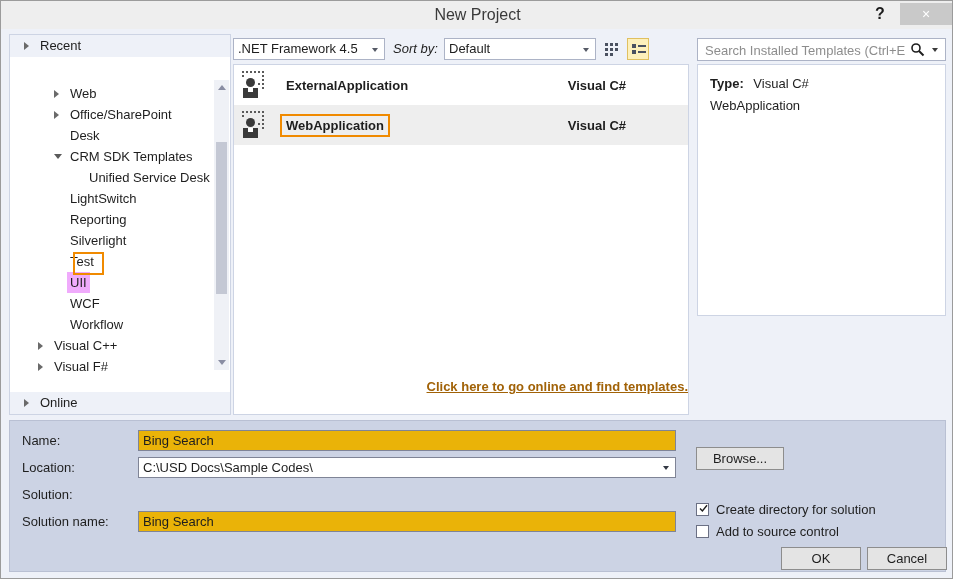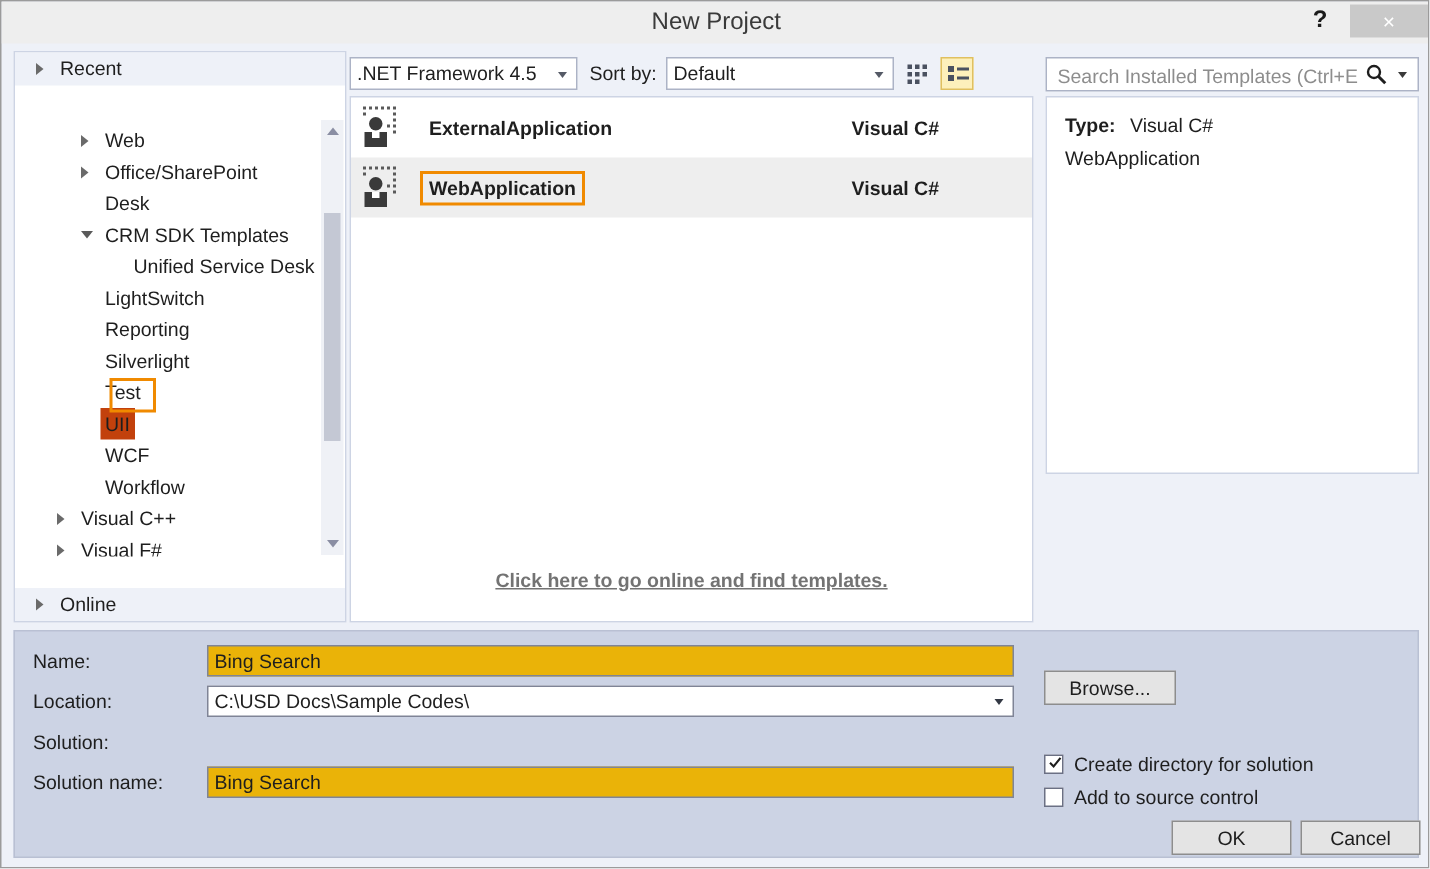--- a/index.html
+++ b/index.html
@@ -125,21 +125,21 @@
   .tree-item .ti-arrow {
     position: absolute;
     top: 7px;
     width: 0; height: 0;
   }
   .tree-item .ti-label {
     display: inline-block;
     padding: 0 3px;
   }
   .tree-item.sel-highlight .ti-label {
-    background: #c2410c;
+    background: #f0abfc;
     color: #1e1e1e;
   }
   .highlight-box {
     position: absolute;
     border: 2px solid #f08a00;
     box-sizing: border-box;
     pointer-events: none;
   }
 
   
@@ -204,20 +204,21 @@
     border-left: 3.5px solid transparent;
     border-right: 3.5px solid transparent;
   }
   .fw-combo { left: 0; top: 0; width: 152px; }
   .sortby-label {
     position: absolute;
     left: 160px; top: 1px;
     font-size: 13px;
     color: #1e1e1e;
     line-height: 20px;
+    font-style: italic;
   }
   .sort-combo { left: 211px; top: 0; width: 152px; }
 
   .viewbtn {
     position: absolute;
     top: 0;
     width: 22px; height: 22px;
     box-sizing: border-box;
     cursor: default;
   }
@@ -294,23 +295,23 @@
   }
   .tmpl-lang {
     position: absolute;
     right: 62px; top: 13px;
     font-size: 13px;
     color: #1e1e1e;
   }
   .online-link {
     position: absolute;
     left: 0; right: 0; bottom: 20px;
-    text-align: center;
-    font-size: 13px;
-    color: #737373;
+    text-align: right;
+    font-size: 13px;
+    color: #a16207;
     text-decoration: underline;
     cursor: pointer;
   }
 
   
   .search-wrap {
     position: absolute;
     left: 696px; top: 37px;
     width: 249px; height: 23px;
     background: #ffffff;

